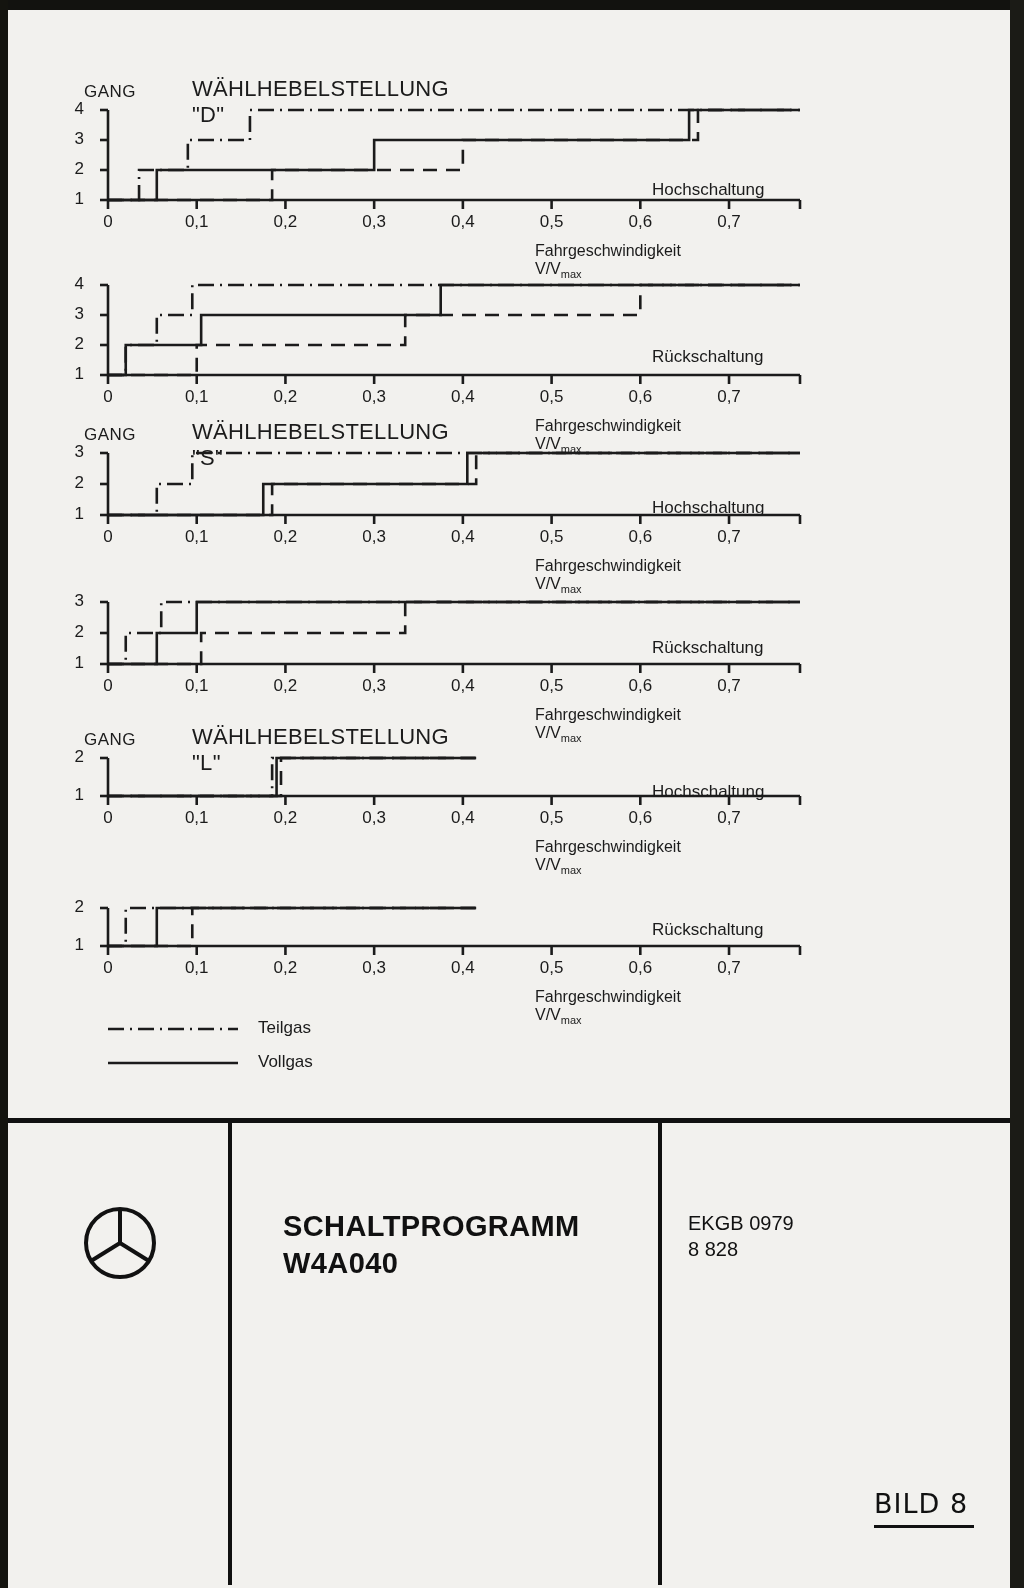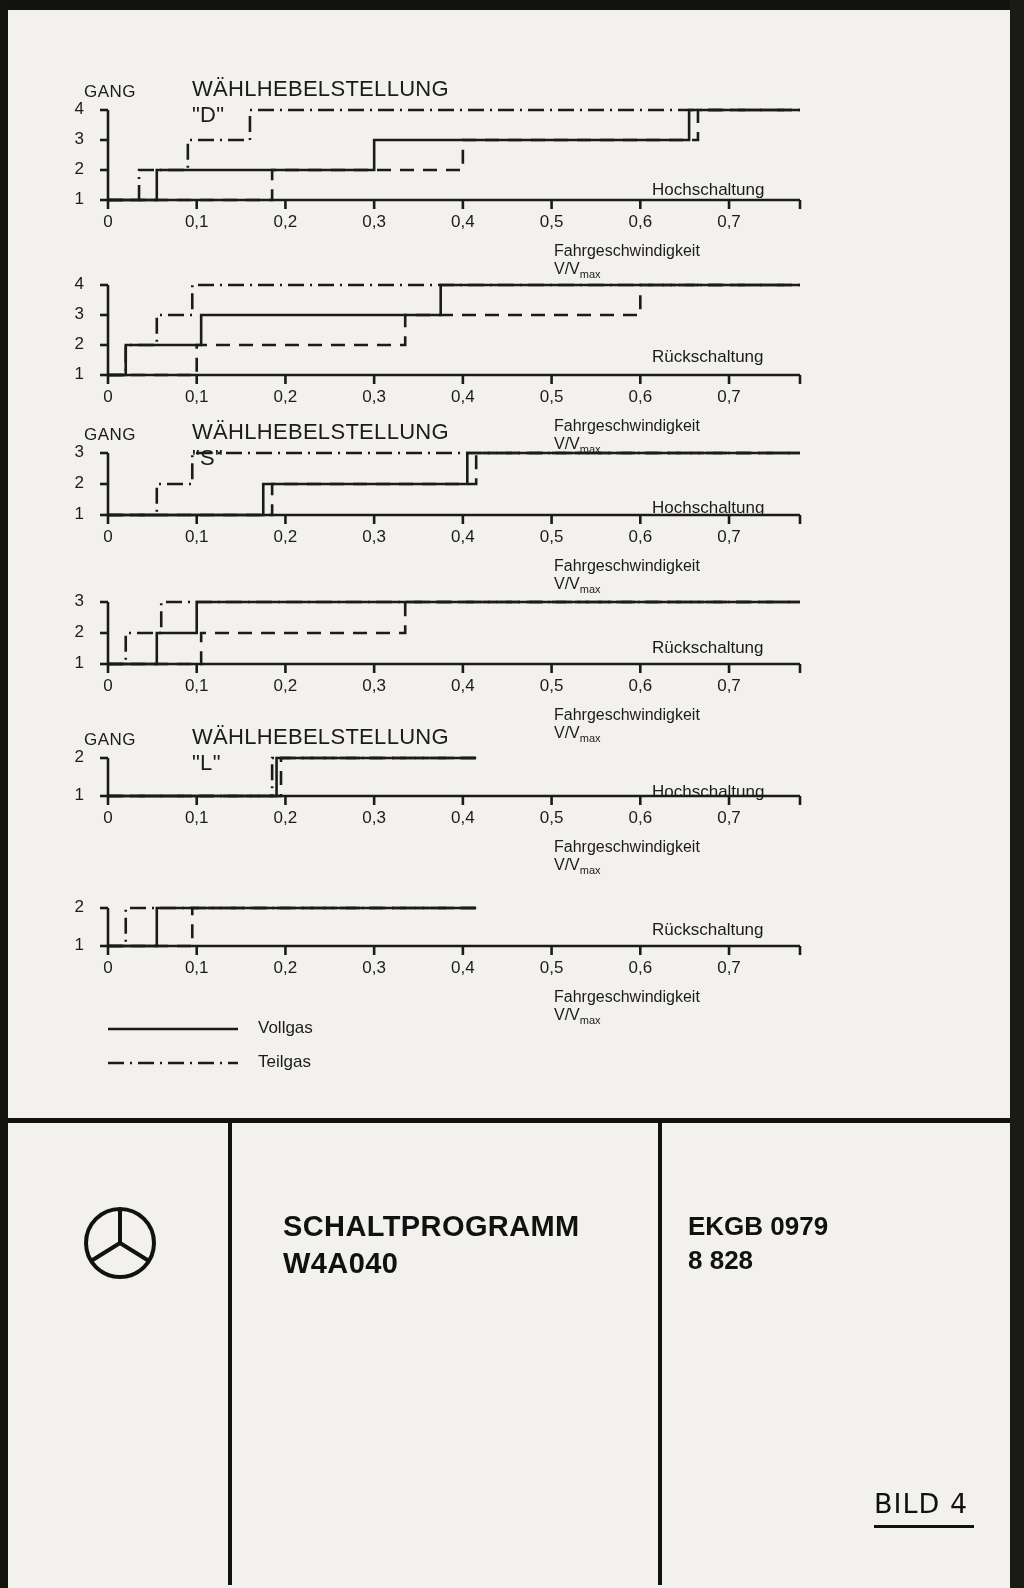--- a/index.html
+++ b/index.html
@@ -7,36 +7,36 @@
   .page{position:absolute;left:0;top:0;width:1024px;height:1588px;background:#f2f1ee;overflow:hidden;}
   .topborder{position:absolute;left:0;top:0;width:1024px;height:10px;background:#12120f;}
   .leftborder{position:absolute;left:0;top:0;width:8px;height:1588px;background:#14140f;}
   .rightborder{position:absolute;right:0;top:0;width:14px;height:1588px;background:#1b1b16;}
 
   .charts{position:absolute;left:0;top:10px;width:1010px;height:1100px;}
   .chart{position:absolute;}
   .gangcap{position:absolute;font-size:17px;letter-spacing:.5px;color:#1b1b1b;}
   .seltitle{position:absolute;font-size:22px;color:#1b1b1b;letter-spacing:.3px;}
   .modelab{position:absolute;font-size:17px;color:#1b1b1b;}
-  .axlab{position:absolute;font-size:16px;color:#1b1b1b;margin-left:19px;}
+  .axlab{position:absolute;font-size:16px;color:#1b1b1b;}
   .axlab .sub{font-size:11px;vertical-align:sub;}
   .ylab{position:absolute;font-size:17px;color:#1b1b1b;text-align:right;width:16px;}
   .tick{position:absolute;font-size:17px;color:#1b1b1b;text-align:center;width:40px;}
   svg{position:absolute;left:0;top:0;overflow:visible;}
 
   .legend{position:absolute;font-size:17px;color:#1b1b1b;}
   .legrow{position:relative;height:34px;}
   .legtxt{position:absolute;left:150px;top:6px;font-size:17px;}
 
   .titleblock{position:absolute;left:8px;top:1118px;width:1002px;height:462px;border-top:5px solid #111;}
   .tb-v1{position:absolute;left:220px;top:0;width:4px;height:462px;background:#111;}
   .tb-v2{position:absolute;left:650px;top:0;width:4px;height:462px;background:#111;}
   .star{position:absolute;left:82px;top:1205px;}
   .prog{position:absolute;left:283px;top:1208px;font-size:29px;font-weight:bold;letter-spacing:.4px;line-height:1.28;color:#111;}
-  .code{position:absolute;left:688px;top:1210px;font-size:26px;font-weight:bold;line-height:1.3;color:#111;}
+  .code{position:absolute;left:688px;top:1210px;font-size:20px;font-weight:normal;line-height:1.3;color:#111;}
   .bild{position:absolute;left:874px;top:1488px;font-size:27px;color:#111;font-family:"DejaVu Sans",sans-serif;letter-spacing:1px;}
   .bildrule{position:absolute;left:874px;top:1525px;width:100px;height:3px;background:#111;}
 </style>
 </head>
 <body>
 
 <div class="page">
   <div class="topborder"></div>
   <div class="leftborder"></div>
   <div class="rightborder"></div>
@@ -250,29 +250,29 @@
         <div class="tick" style="left: 620.308px; top: 50px;">0,6</div>
         <div class="tick" style="left: 709.026px; top: 50px;">0,7</div>
         <div class="axlab" style="left: 535px; top: 80px;"><span>Fahrgeschwindigkeit V/V</span><span class="sub">max</span></div>
         <div class="modelab" style="left: 652px; top: 12px;">Rückschaltung</div>
       </div>
     </div>
 
   <div class="legend" style="left:108px;top:1012px;width:360px;">
     <div class="legrow">
       <svg width="140" height="34">
-          <line x1="0" y1="17" x2="130" y2="17" stroke="#1b1b1b" stroke-width="2.6"></line>
-        </svg>
-      <span class="legtxt">Vollgas</span>
+          <line x1="0" y1="17" x2="130" y2="17" stroke="#1b1b1b" stroke-width="2.6" stroke-dasharray="16,6,2,6"></line>
+        </svg>
+      <span class="legtxt">Teilgas</span>
     </div>
     <div class="legrow">
       <svg width="140" height="34">
-          <line x1="0" y1="17" x2="130" y2="17" stroke="#1b1b1b" stroke-width="2.6" stroke-dasharray="16,6,2,6"></line>
-        </svg>
-      <span class="legtxt">Teilgas</span>
+          <line x1="0" y1="17" x2="130" y2="17" stroke="#1b1b1b" stroke-width="2.6"></line>
+        </svg>
+      <span class="legtxt">Vollgas</span>
     </div>
   </div>
 
   <div class="titleblock">
     <div class="tb-v1"></div>
     <div class="tb-v2"></div>
   </div>
   <div class="star">
     <svg width="76" height="76" viewBox="0 0 76 76">
       <circle cx="38" cy="38" r="34" fill="none" stroke="#111" stroke-width="4"></circle>
@@ -282,15 +282,15 @@
     </svg>
   </div>
   <div class="prog">
     <div>SCHALTPROGRAMM</div>
     <div>W4A040</div>
   </div>
   <div class="code">
     <div>EKGB 0979</div>
     <div>8 828</div>
   </div>
-  <div class="bild">BILD 4</div>
+  <div class="bild">BILD 8</div>
   <div class="bildrule"></div>
 </div>
 
 </body></html>

